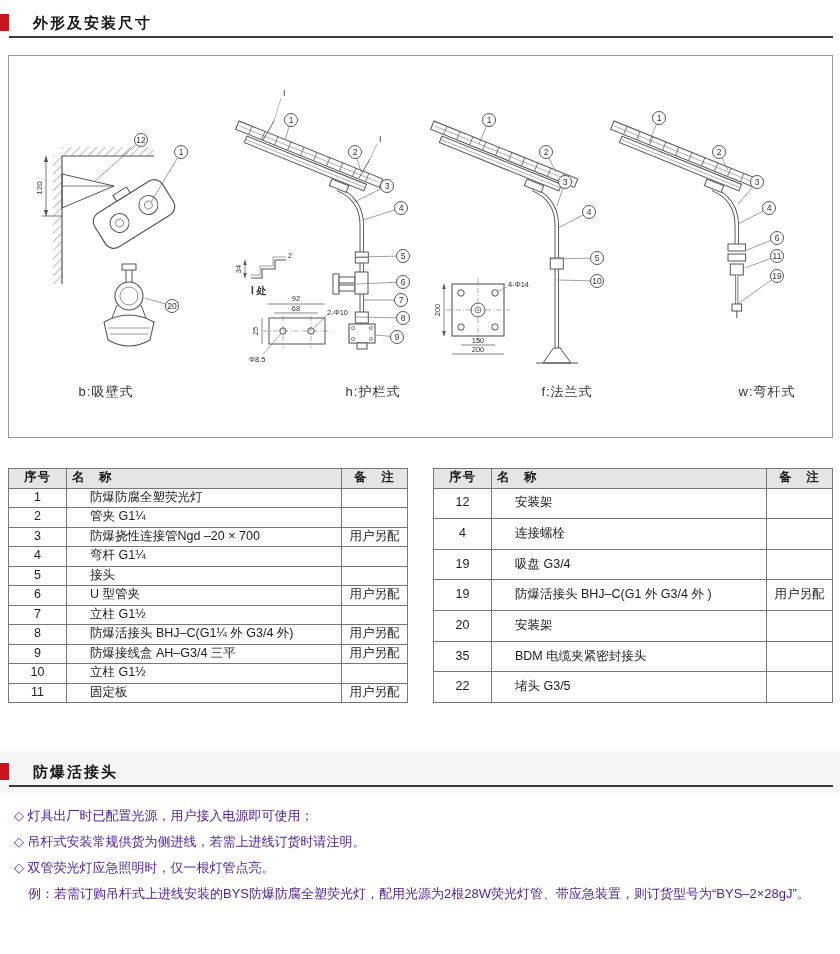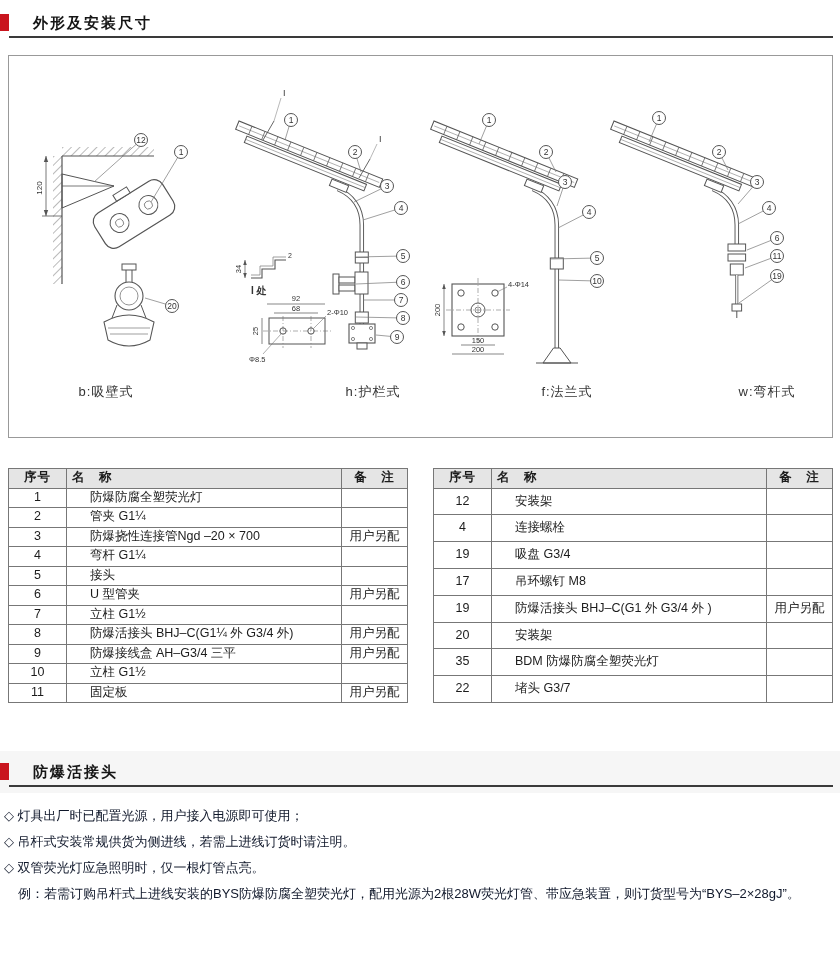--- a/index.html
+++ b/index.html
@@ -27,21 +27,21 @@
     border: 1px solid #777; height: 19.5px; padding: 0 5px;
     line-height: 1.1; overflow: hidden; white-space: nowrap;
   }
   .parts-table th { background: #e5e5e5; font-weight: bold; letter-spacing: 1px; }
   .col-no { width: 58px; text-align: center; }
   .col-name { text-align: left; }
   td.col-name { padding-left: 23px; }
   .col-remark { width: 66px; text-align: center; }
 
   .band { margin-top: 48px; background: #f6f6f6; padding: 12px 0 6px; }
-  .notes { margin: 10px 4px 0; font-size: 13px; line-height: 2.0; color: #0f172a; }
+  .notes { margin: 10px 14px 0; font-size: 13px; line-height: 2.0; color: #4c1d95; }
   .note-line { white-space: normal; }
   .note-example { padding-left: 14px; }
 </style>
 </head>
 <body>
 
 <div class="top">
   <div class="section-header">
     <span class="red-block"></span>
     <span class="section-title">外形及安装尺寸</span>
@@ -425,42 +425,37 @@
           <td class="col-no">4</td>
           <td class="col-name">连接螺栓</td>
           <td class="col-remark"></td>
         </tr>
         <tr>
           <td class="col-no">19</td>
           <td class="col-name">吸盘 G3/4</td>
           <td class="col-remark"></td>
         </tr>
         <tr>
-          <td class="col-no">17</td>
-          <td class="col-name">吊环螺钉 M8</td>
-          <td class="col-remark"></td>
-        </tr>
-        <tr>
           <td class="col-no">19</td>
           <td class="col-name">防爆活接头 BHJ–C(G1 外 G3/4 外 )</td>
           <td class="col-remark">用户另配</td>
         </tr>
         <tr>
           <td class="col-no">20</td>
           <td class="col-name">安装架</td>
           <td class="col-remark"></td>
         </tr>
         <tr>
           <td class="col-no">35</td>
-          <td class="col-name">BDM 防爆防腐全塑荧光灯</td>
+          <td class="col-name">BDM 电缆夹紧密封接头</td>
           <td class="col-remark"></td>
         </tr>
         <tr>
           <td class="col-no">22</td>
-          <td class="col-name">堵头 G3/7</td>
+          <td class="col-name">堵头 G3/5</td>
           <td class="col-remark"></td>
         </tr>
       </tbody>
   </table>
 </div>
 
 <div class="band">
   <div class="section-header">
     <span class="red-block"></span>
     <span class="section-title">防爆活接头</span>

